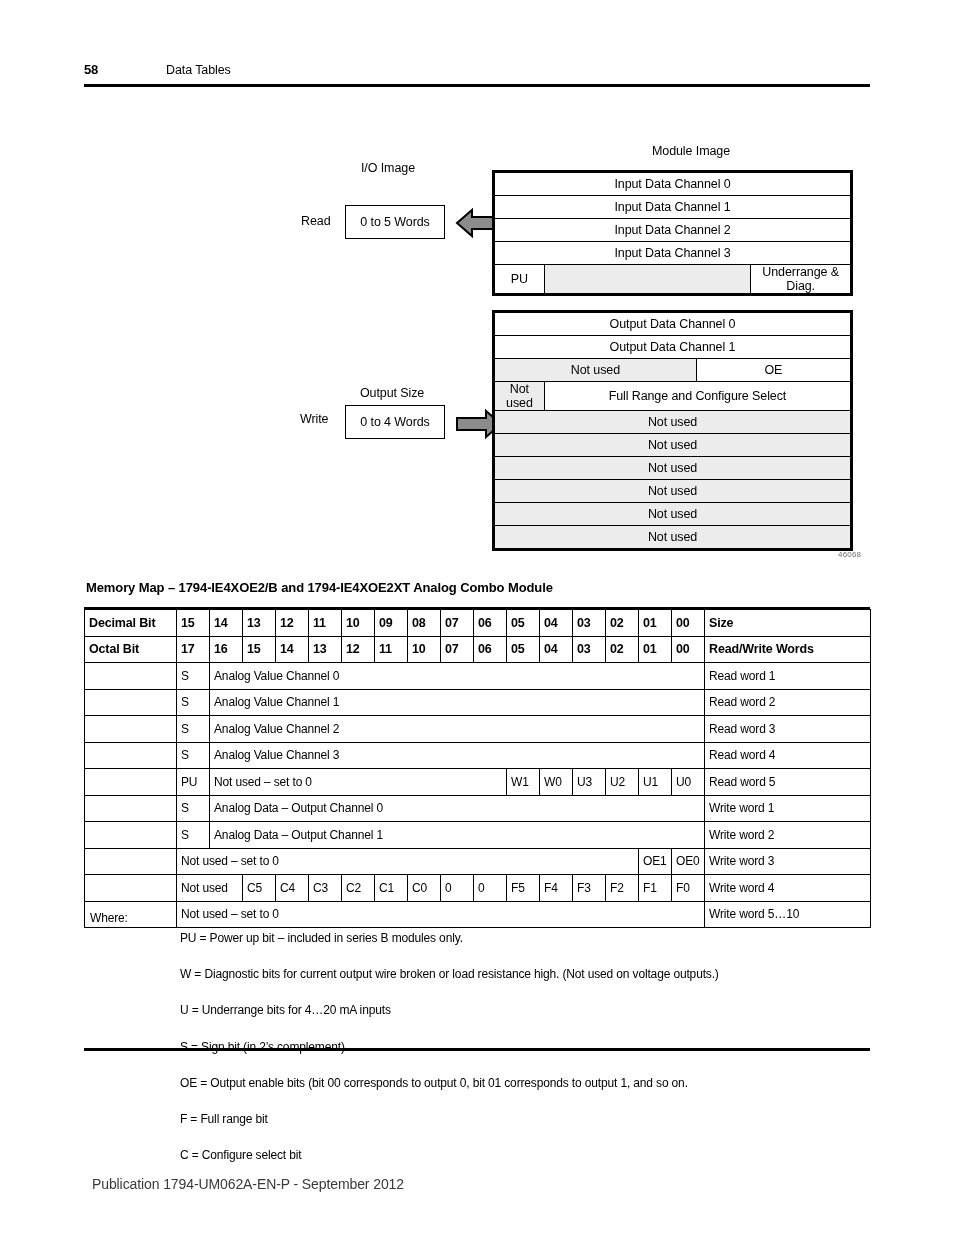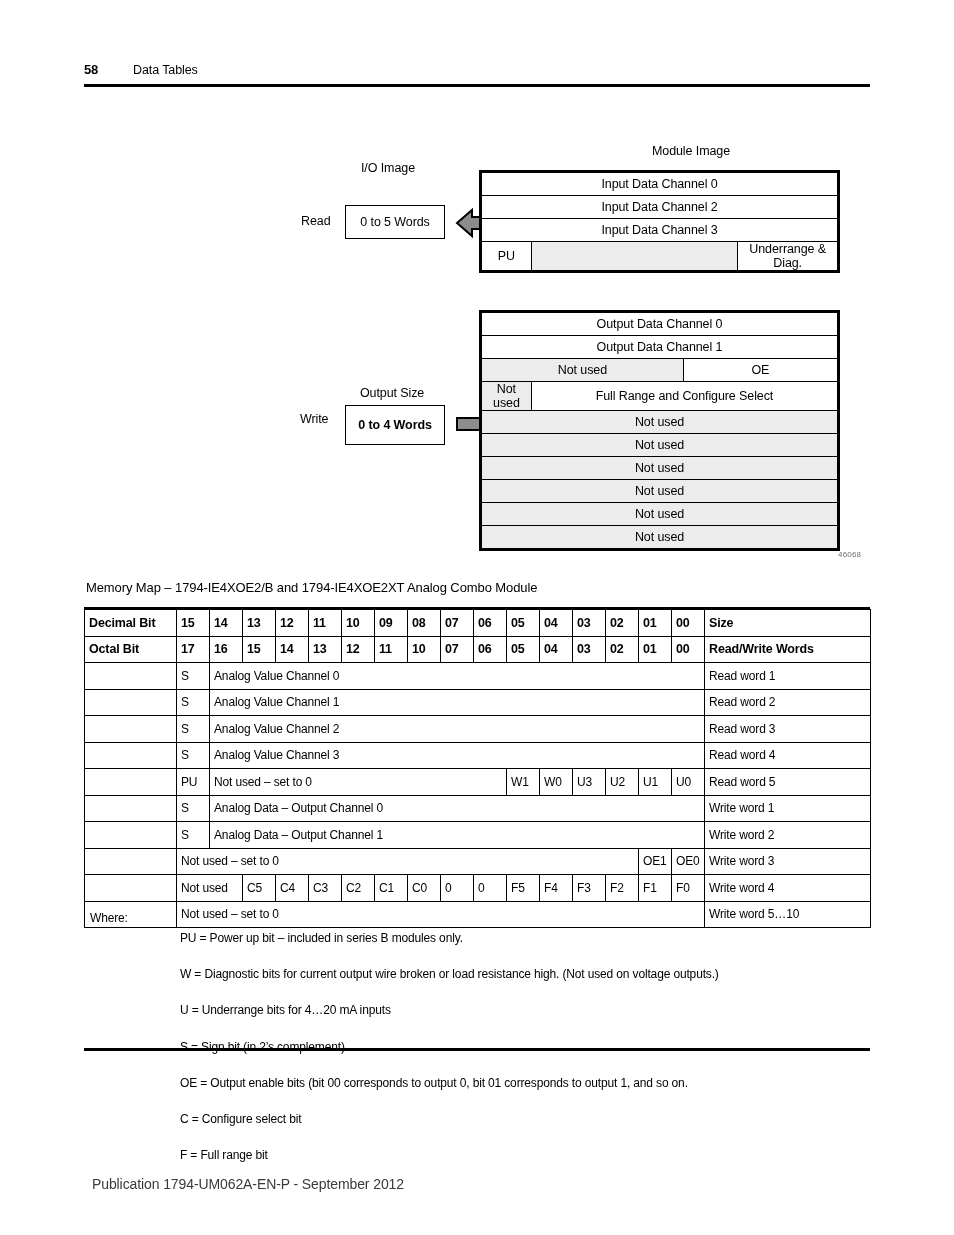--- a/index.html
+++ b/index.html
@@ -17,21 +17,21 @@
   
   .page-header {
     position: absolute;
     left: 84px; top: 62px; width: 786px;
   }
   .page-header .row { display: flex; align-items: baseline; }
   .page-num {
     font-size: 13px; font-weight: bold; letter-spacing: -0.2px;
   }
   .header-title {
-    font-size: 12.5px; margin-left: 35px; letter-spacing: -0.1px;
+    font-size: 12.5px; margin-left: 68px; letter-spacing: -0.1px;
   }
   .header-rule {
     margin-top: 7px;
     border-top: 3px solid #000;
     width: 786px;
   }
 
   
   .figure { position: absolute; left: 0; top: 0; width: 954px; height: 430px; }
 
@@ -54,28 +54,28 @@
 
   .size-box {
     position: absolute;
     border: 1.6px solid #000;
     background: #fff;
     display: flex; align-items: center; justify-content: center;
     font-size: 12.5px;
     letter-spacing: -0.1px;
   }
   .input-size-box  { left: 345px; top: 205px; width: 100px; height: 34px; }
-  .output-size-box { left: 345px; top: 405px; width: 100px; height: 40px; font-weight: bold; }
+  .output-size-box { left: 345px; top: 405px; width: 100px; height: 34px; }
 
   .arrow { position: absolute; }
 
   
   .mi-table {
     position: absolute;
-    left: 479px;
+    left: 492px;
     width: 361px;
     border: 2px solid #000;
     border-collapse: collapse;
   }
   .mi-input  { top: 170px; }
   .mi-output { top: 310px; }
   .mi-table table { border-collapse: collapse; width: 100%; }
   .mi-table td {
     border: 1.2px solid #000;
     height: 23px;
@@ -85,21 +85,21 @@
     letter-spacing: -0.1px;
     padding: 0 2px;
   }
   .mi-table td.gray { background: #ececec; }
   .mi-table td.white { background: #ffffff; }
 
   
   .section-heading {
     position: absolute;
     left: 86px; top: 580px;
-    font-size: 13px; font-weight: normal;
+    font-size: 13px; font-weight: bold;
     letter-spacing: -0.1px;
     white-space: nowrap;
   }
 
   
   .mm-wrap {
     position: absolute;
     left: 84px; top: 607px; width: 786px;
   }
   table.mm {
@@ -186,20 +186,23 @@
     <svg width="48" height="32" viewBox="0 0 48 32">
       <polygon points="46,16 31,3 31,10 2,10 2,22 31,22 31,29" fill="#8c8c8c" stroke="#000000" stroke-width="2" stroke-linejoin="miter"></polygon>
     </svg>
   </div>
 
   <div class="mi-table mi-input">
     <table>
         <tbody id="mi-input-body">
           <tr>
             <td class="white" colspan="3">Input Data Channel 0</td>
+          </tr>
+          <tr>
+            <td class="white" colspan="3">Input Data Channel 1</td>
           </tr>
           <tr>
             <td class="white" colspan="3">Input Data Channel 2</td>
           </tr>
           <tr>
             <td class="white" colspan="3">Input Data Channel 3</td>
           </tr>
           <tr>
             <td class="white" colspan="1" style="width: 14%;">PU</td>
             <td class="gray" colspan="1"></td>
@@ -402,20 +405,20 @@
 
 <div class="where-block">
   <div class="where-row">
     <div class="where-label">Where:</div>
     <div class="where-lines" id="where-lines">
         <div>PU = Power up bit – included in series B modules only.</div>
         <div>W = Diagnostic bits for current output wire broken or load resistance high. (Not used on voltage outputs.)</div>
         <div>U = Underrange bits for 4…20 mA inputs</div>
         <div>S = Sign bit (in 2’s complement)</div>
         <div>OE = Output enable bits (bit 00 corresponds to output 0, bit 01 corresponds to output 1, and so on.</div>
+        <div>F = Full range bit</div>
         <div>C = Configure select bit</div>
-        <div>F = Full range bit</div>
       </div>
   </div>
 </div>
 <div class="bottom-rule"></div>
 
 <div class="footer">Publication 1794-UM062A-EN-P - September 2012</div>
 
 </body></html>

